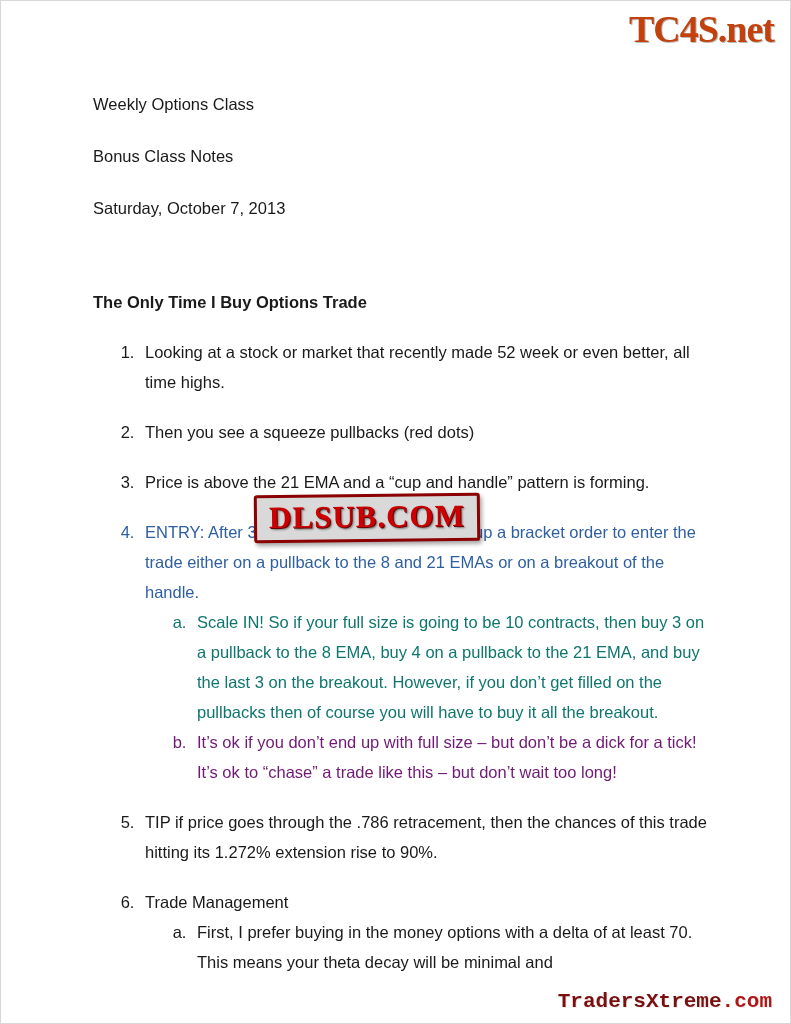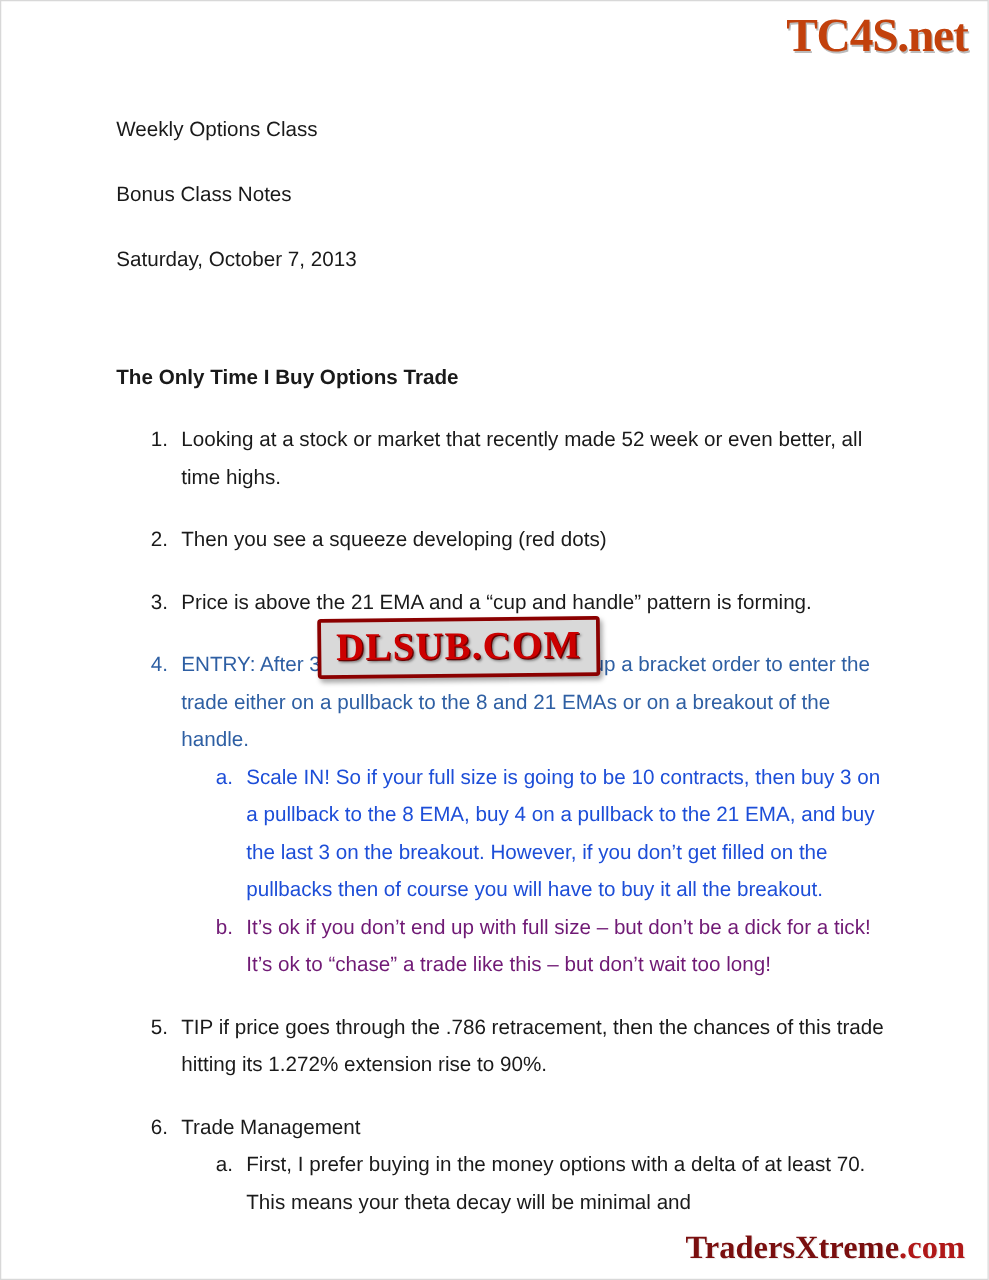--- a/index.html
+++ b/index.html
@@ -101,23 +101,23 @@
       2px 2px 2px rgba(0,0,0,0.45);
     box-shadow: 2px 3px 4px rgba(0,0,0,0.35);
     transform: rotate(-0.6deg);
   }
 
   
   .footer-brand {
     position: absolute;
     right: 18px;
     bottom: 10px;
-    font-family: Liberation Serif, serif;
+    font-family: Liberation Mono, monospace;
     font-weight: bold;
-    font-size: 26px;
+    font-size: 21px;
     color: #b01818;
     text-shadow: 1px 1px 0 #ededed;
   }
   .footer-brand .dark { color: #7a0f0f; }
 </style>
 </head>
 <body>
 
 <div class="page">
 
@@ -131,29 +131,29 @@
 
     <div class="spacer-lg"></div>
 
     <p class="section-title">The Only Time I Buy Options Trade</p>
 
     <ol class="level1">
       <li>
         <span>Looking at a stock or market that recently made 52 week or even better, all time highs.</span>
       </li>
       <li>
-        <span>Then you see a squeeze developing (red dots)</span>
+        <span>Then you see a squeeze pullbacks (red dots)</span>
       </li>
       <li>
         <span>Price is above the 21 EMA and a “cup and handle” pattern is forming.</span>
       </li>
       <li class="blue">
         <span>ENTRY: After 3 red dots on the squeeze, set up a bracket order to enter the trade either on a pullback to the 8 and 21 EMAs or on a breakout of the handle.</span>
         <ol class="level2">
-          <li style="color:#1d4ed8">
+          <li style="color:#0f766e">
             <span>Scale IN!  So if your full size is going to be 10 contracts, then buy 3 on a pullback to the 8 EMA, buy 4 on a pullback to the 21 EMA, and buy the last 3 on the breakout.  However, if you don’t get filled on the pullbacks then of course you will have to buy it all the breakout.</span>
           </li>
           <li style="color:#701a75">
             <span>It’s ok if you don’t end up with full size – but don’t be a dick for a tick!  It’s ok to “chase” a trade like this – but don’t wait too long!</span>
           </li>
         </ol>
       </li>
       <li>
         <span>TIP if price goes through the .786 retracement, then the chances of this trade hitting its 1.272% extension rise to 90%.</span>
       </li>

